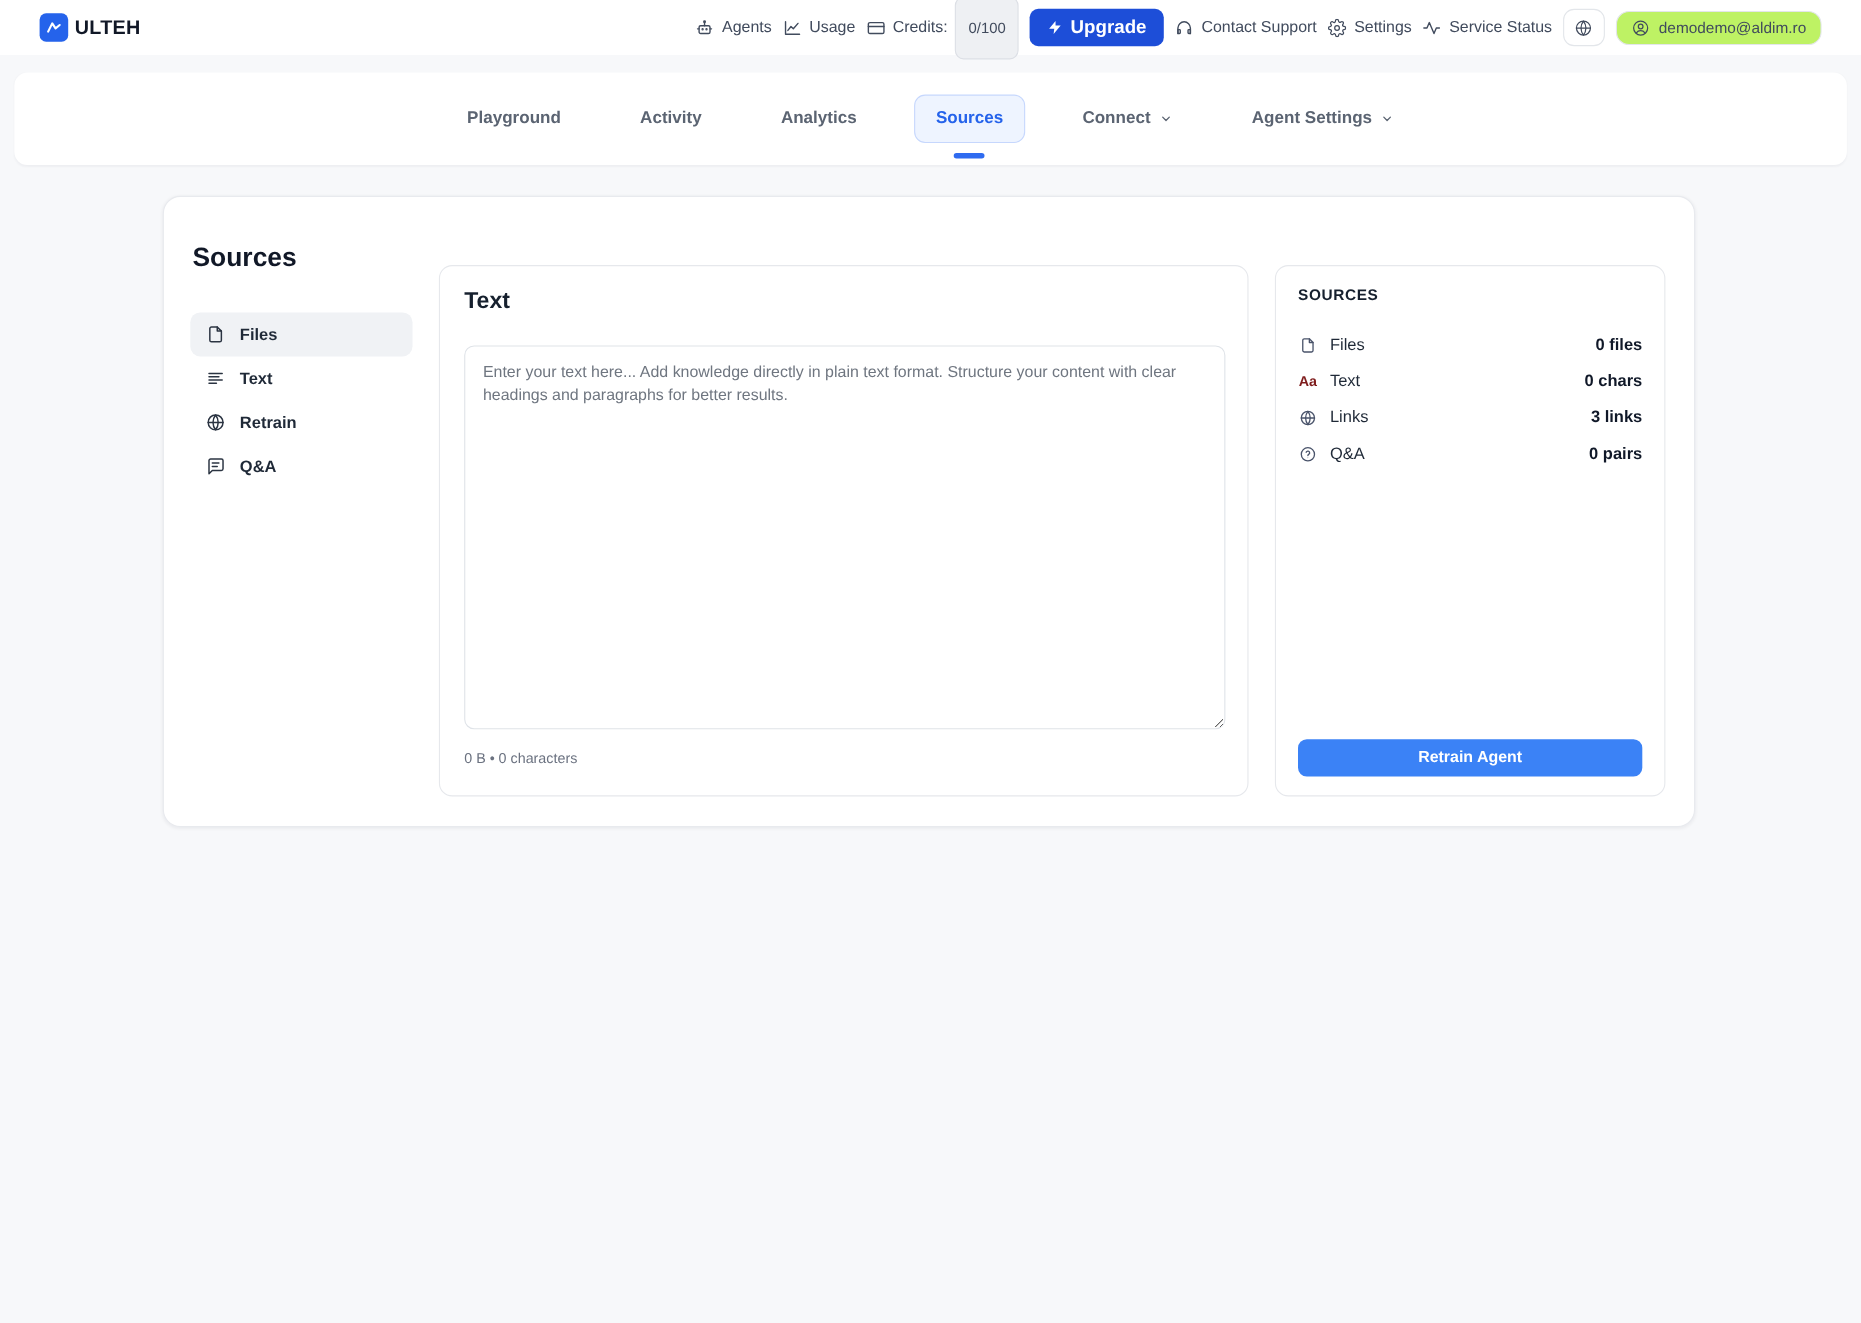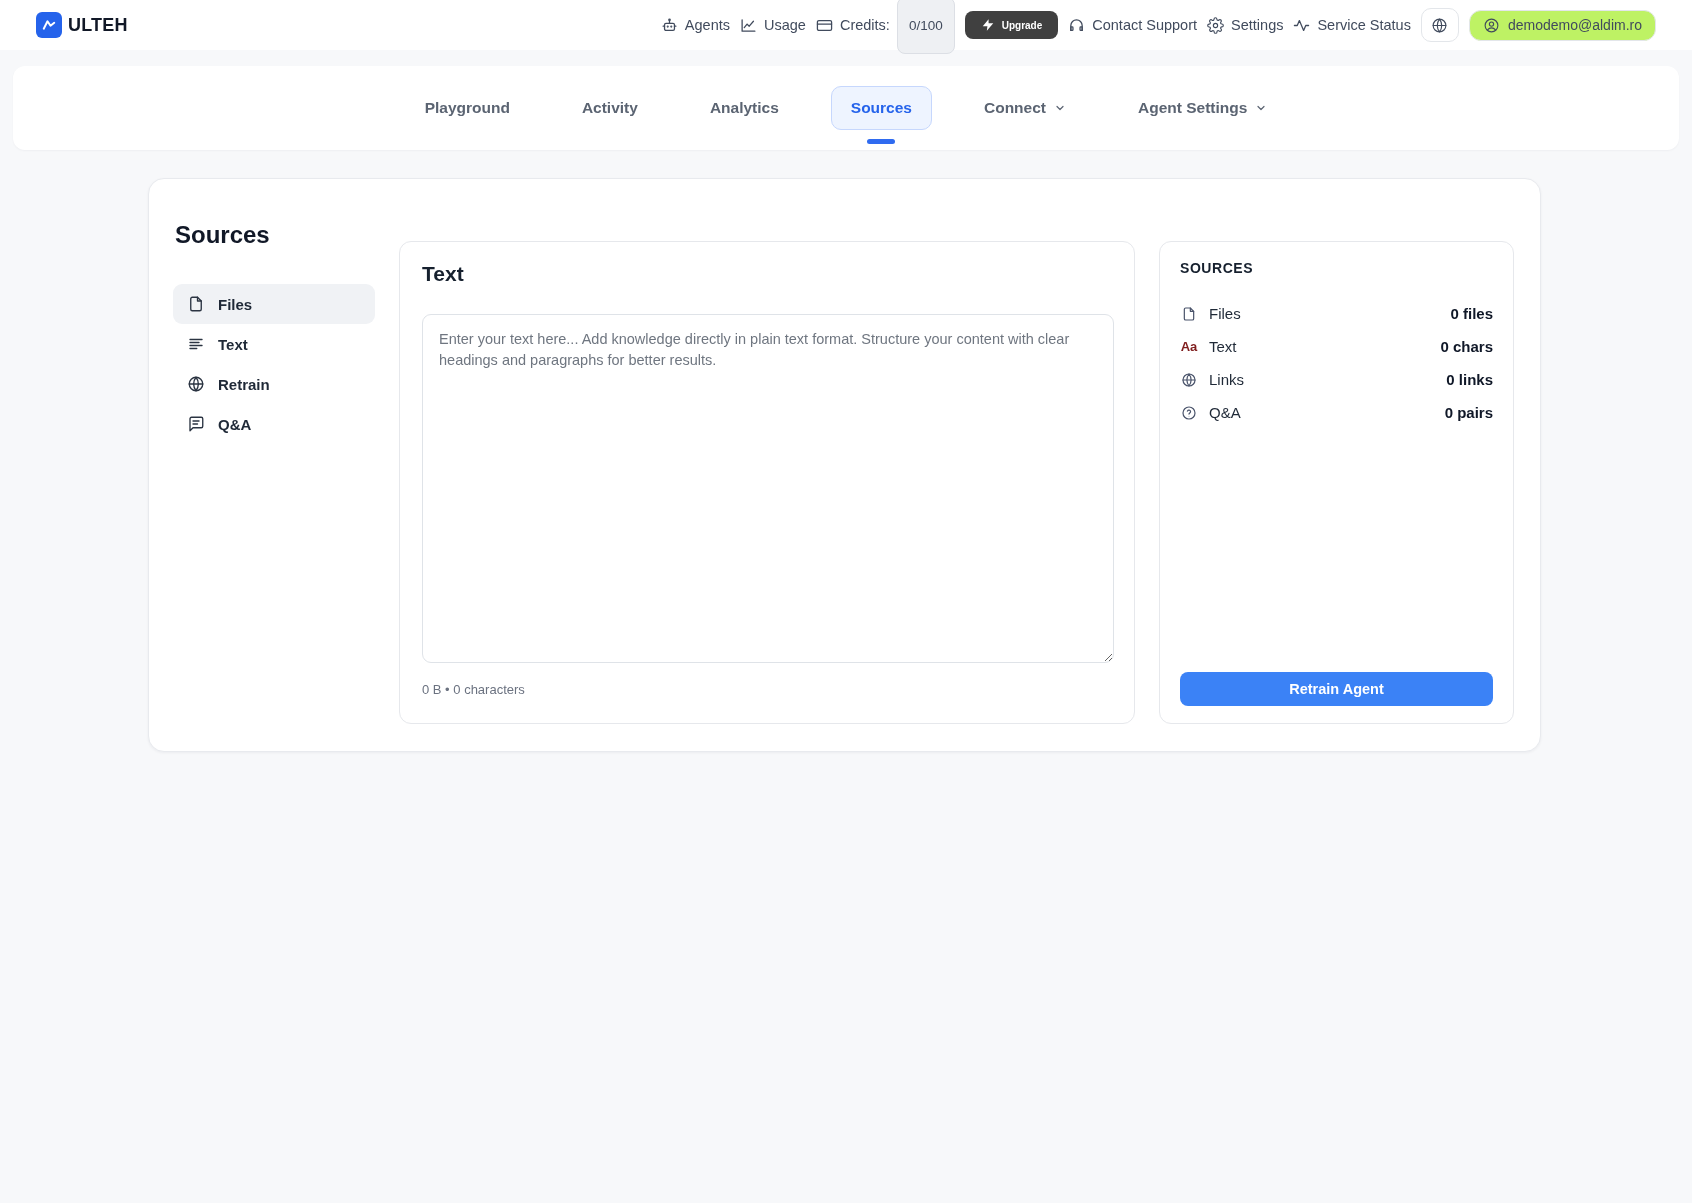--- a/index.html
+++ b/index.html
@@ -30,22 +30,22 @@
     display:flex; align-items:center; gap:7px;
     font-size:14.5px; color:#414b5d; cursor:pointer; white-space:nowrap;
   }
   .topnav-item .ic { color:#414b5d; }
   .credits-pill {
     background:#eef0f3; border:1px solid #dcdfe5; border-radius:8px;
     padding:20px 11px; font-size:13.5px; color:#414b5d;
   }
   .upgrade-btn {
     display:flex; align-items:center; gap:7px;
-    background:#404040; color:#ffffff; border:none; border-radius:8px;
-    padding:7px 16px; font-size:10px; font-weight:600;
+    background:#1d4ed8; color:#ffffff; border:none; border-radius:8px;
+    padding:7px 16px; font-size:17px; font-weight:600;
     font-family:inherit; cursor:pointer;
   }
   .globe-btn {
     width:38px; height:34px; border:1px solid #e3e6ea; border-radius:10px;
     background:#fff; display:flex; align-items:center; justify-content:center;
     color:#414b5d; cursor:pointer;
   }
   .user-pill {
     display:flex; align-items:center; gap:8px;
     border:1px solid #e3e6ea; border-radius:12px; background:#bef264;
@@ -355,21 +355,21 @@
         </div>
         <div class="summary-row">
           <span class="ic">
             <svg width="16" height="16" viewBox="0 0 24 24" fill="none" stroke="currentColor" stroke-width="1.8" stroke-linecap="round" stroke-linejoin="round">
                 <circle cx="12" cy="12" r="9"></circle>
                 <path d="M3 12h18"></path>
                 <path d="M12 3a14.5 14.5 0 0 1 0 18a14.5 14.5 0 0 1 0-18z"></path>
               </svg>
           </span>
           <span class="summary-label">Links</span>
-          <span class="summary-value">0 links</span>
+          <span class="summary-value">3 links</span>
         </div>
         <div class="summary-row">
           <span class="ic">
             <svg width="16" height="16" viewBox="0 0 24 24" fill="none" stroke="currentColor" stroke-width="1.8" stroke-linecap="round" stroke-linejoin="round">
                 <circle cx="12" cy="12" r="9"></circle>
                 <path d="M9.6 9.2a2.5 2.5 0 0 1 4.8.9c0 1.6-2.4 2.1-2.4 3.5"></path>
                 <circle cx="12" cy="16.8" r="0.6" fill="currentColor" stroke="none"></circle>
               </svg>
           </span>
           <span class="summary-label">Q&amp;A</span>

